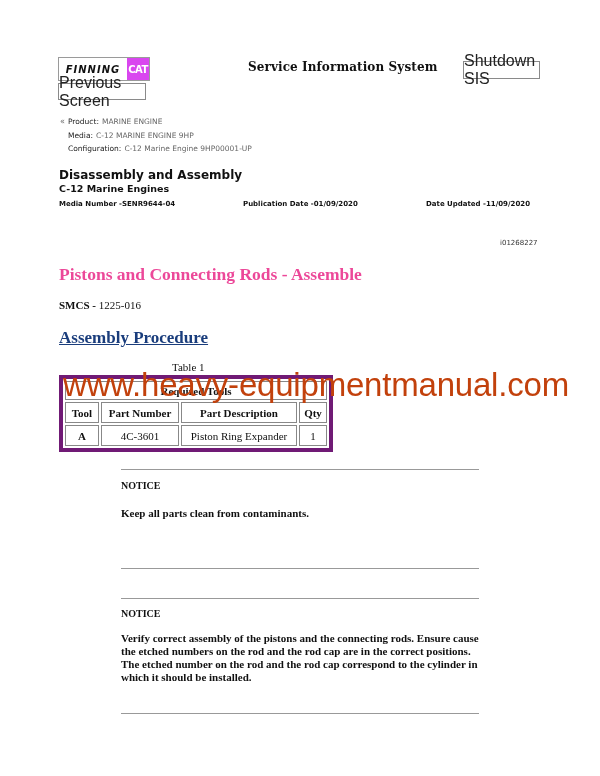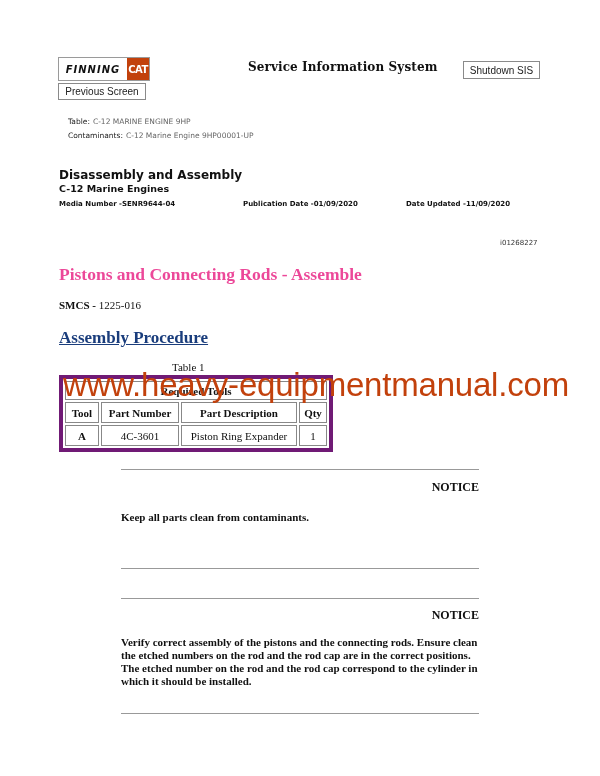--- a/index.html
+++ b/index.html
@@ -1,40 +1,40 @@
 <!DOCTYPE html>
 <html><head>
 <meta charset="utf-8">
 <style>
   html, body { margin: 0; padding: 0; background: #ffffff; }
   body { width: 600px; height: 776px; position: relative; overflow: hidden; font-family: "DejaVu Sans", sans-serif; color: #000; }
 
   .logo { position: absolute; left: 58px; top: 57px; width: 92px; height: 24px; border: 1px solid #9a9a9a; background: #fff; box-sizing: border-box; display: flex; align-items: stretch; }
   .logo-text { flex: 1; display: flex; align-items: center; justify-content: center; font-family: "DejaVu Sans", sans-serif; font-weight: bold; font-style: italic; font-size: 10px; letter-spacing: 1px; color: #111; }
-  .logo-cat { width: 22px; background: #c2410c; color: #fff; display: flex; align-items: center; justify-content: center; font-family: "DejaVu Sans", sans-serif; font-weight: bold; font-size: 10px; letter-spacing: -0.5px; }
+  .logo-cat { width: 22px; background: #d946ef; color: #fff; display: flex; align-items: center; justify-content: center; font-family: "DejaVu Sans", sans-serif; font-weight: bold; font-size: 10px; letter-spacing: -0.5px; }
 
-  .btn { position: absolute; background: #fff; border: 1px solid #8a8a8a; font-family: "Liberation Sans", sans-serif; font-size: 10px; color: #222; display: flex; align-items: center; justify-content: center; box-sizing: border-box; cursor: pointer; }
+  .btn { position: absolute; background: #fff; border: 1px solid #8a8a8a; font-family: "Liberation Sans", sans-serif; font-size: 16px; color: #222; display: flex; align-items: center; justify-content: center; box-sizing: border-box; cursor: pointer; }
   .btn-prev { left: 58px; top: 83px; width: 88px; height: 17px; }
   .btn-shutdown { left: 463px; top: 61px; width: 77px; height: 18px; }
 
   .sis-title { position: absolute; left: 248px; top: 60px; font-family: "DejaVu Serif", serif; font-weight: bold; font-size: 12px; color: #111; letter-spacing: 0.1px; }
 
   .crumbs { position: absolute; left: 60px; top: 115px; font-family: "DejaVu Sans", sans-serif; font-size: 7.5px; line-height: 13.5px; color: #222; }
   .crumb-row { white-space: nowrap; }
   .crumb-row .lbl { color: #222; }
   .crumb-row .val { color: #666; margin-left: 3px; }
   .crumb-indent { padding-left: 8px; }
   .crumb-chev { font-size: 8px; color: #666; margin-right: 3px; }
 
   .doc-title { position: absolute; left: 59px; top: 168px; font-family: "DejaVu Sans", sans-serif; font-weight: bold; font-size: 12px; color: #111; }
   .doc-sub { position: absolute; left: 59px; top: 183px; font-family: "DejaVu Sans", sans-serif; font-weight: bold; font-size: 9.5px; color: #111; }
   .meta { position: absolute; top: 200px; font-family: "DejaVu Sans", sans-serif; font-weight: bold; font-size: 7px; color: #111; white-space: nowrap; }
   .meta-media { left: 59px; text-align: right; }
   .meta-pub { left: 243px; }
-  .meta-upd { left: 406px; }
+  .meta-upd { left: 426px; }
 
   .doc-id { position: absolute; left: 500px; top: 239px; font-family: "DejaVu Sans", sans-serif; font-size: 7px; color: #333; }
 
   .h1 { position: absolute; left: 59px; top: 264px; font-family: "Liberation Serif", serif; font-weight: bold; font-size: 17.5px; color: #ec4899; white-space: nowrap; }
   .smcs { position: absolute; left: 59px; top: 299px; font-family: "Liberation Serif", serif; font-size: 11px; color: #111; }
   .smcs b { font-weight: bold; }
   .h2 { position: absolute; left: 59px; top: 328px; font-family: "Liberation Serif", serif; font-weight: bold; font-size: 17px; color: #1a3d7c; white-space: nowrap; text-decoration: underline; }
 
   .tbl-caption { position: absolute; left: 172px; top: 361px; font-family: "Liberation Serif", serif; font-size: 11px; color: #111; }
   table.tools { position: absolute; left: 59px; top: 375px; border: 4px solid #701a75; border-collapse: separate; border-spacing: 2px; font-family: "Liberation Serif", serif; font-size: 11px; color: #111; background: #fff; }
@@ -43,40 +43,43 @@
   table.tools .title-cell { height: 17px; font-weight: bold; }
   .c-tool { width: 26px; }
   .c-part { width: 70px; }
   .c-desc { width: 108px; }
   .c-qty { width: 20px; }
 
   .watermark { position: absolute; left: 63px; top: 366px; font-family: "Liberation Sans", sans-serif; font-size: 33px; color: #c2410c; white-space: nowrap; letter-spacing: -0.2px; pointer-events: none; }
 
   .rule { position: absolute; left: 121px; width: 358px; height: 0; border-top: 1px solid #999; }
   .notice { position: absolute; left: 121px; width: 358px; font-family: "Liberation Serif", serif; color: #111; }
-  .notice-title { text-align: right; font-weight: bold; font-size: 12px; }
+  .notice-title { text-align: left; font-weight: bold; font-size: 10px; }
   .notice p { margin: 0; font-weight: bold; font-size: 11px; line-height: 13px; }
 </style>
 </head>
 <body>
 
 <div class="logo">
   <span class="logo-text">FINNING</span>
   <span class="logo-cat">CAT</span>
 </div>
 <div class="btn btn-prev">Previous Screen</div>
 <div class="sis-title">Service Information System</div>
 <div class="btn btn-shutdown">Shutdown SIS</div>
 
 <div class="crumbs">
-  <div class="crumb-row crumb-indent">
-    <span class="lbl">Table:</span><span class="val">C-12 MARINE ENGINE 9HP</span>
+  <div class="crumb-row">
+    <span class="crumb-chev">«</span><span class="lbl">Product:</span><span class="val">MARINE ENGINE</span>
   </div>
   <div class="crumb-row crumb-indent">
-    <span class="lbl">Contaminants:</span><span class="val">C-12 Marine Engine 9HP00001-UP</span>
+    <span class="lbl">Media:</span><span class="val">C-12 MARINE ENGINE 9HP</span>
+  </div>
+  <div class="crumb-row crumb-indent">
+    <span class="lbl">Configuration:</span><span class="val">C-12 Marine Engine 9HP00001-UP</span>
   </div>
 </div>
 
 <div class="doc-title">Disassembly and Assembly</div>
 <div class="doc-sub">C-12 Marine Engines</div>
 <div class="meta meta-media">Media Number -SENR9644-04</div>
 <div class="meta meta-pub">Publication Date -01/09/2020</div>
 <div class="meta meta-upd">Date Updated -11/09/2020</div>
 <div class="doc-id">i01268227</div>
 
@@ -110,15 +113,15 @@
 <div class="rule" style="top:469px;"></div>
 <div class="notice" style="top:480px;">
   <div class="notice-title">NOTICE</div>
   <p style="margin-top:16px;">Keep all parts clean from contaminants.</p>
 </div>
 <div class="rule" style="top:568px;"></div>
 
 <div class="rule" style="top:598px;"></div>
 <div class="notice" style="top:608px;">
   <div class="notice-title">NOTICE</div>
-  <p style="margin-top:13px;">Verify correct assembly of the pistons and the connecting rods. Ensure clean the etched numbers on the rod and the rod cap are in the correct positions. The etched number on the rod and the rod cap correspond to the cylinder in which it should be installed.</p>
+  <p style="margin-top:13px;">Verify correct assembly of the pistons and the connecting rods. Ensure cause the etched numbers on the rod and the rod cap are in the correct positions. The etched number on the rod and the rod cap correspond to the cylinder in which it should be installed.</p>
 </div>
 <div class="rule" style="top:713px;"></div>
 
 </body></html>

